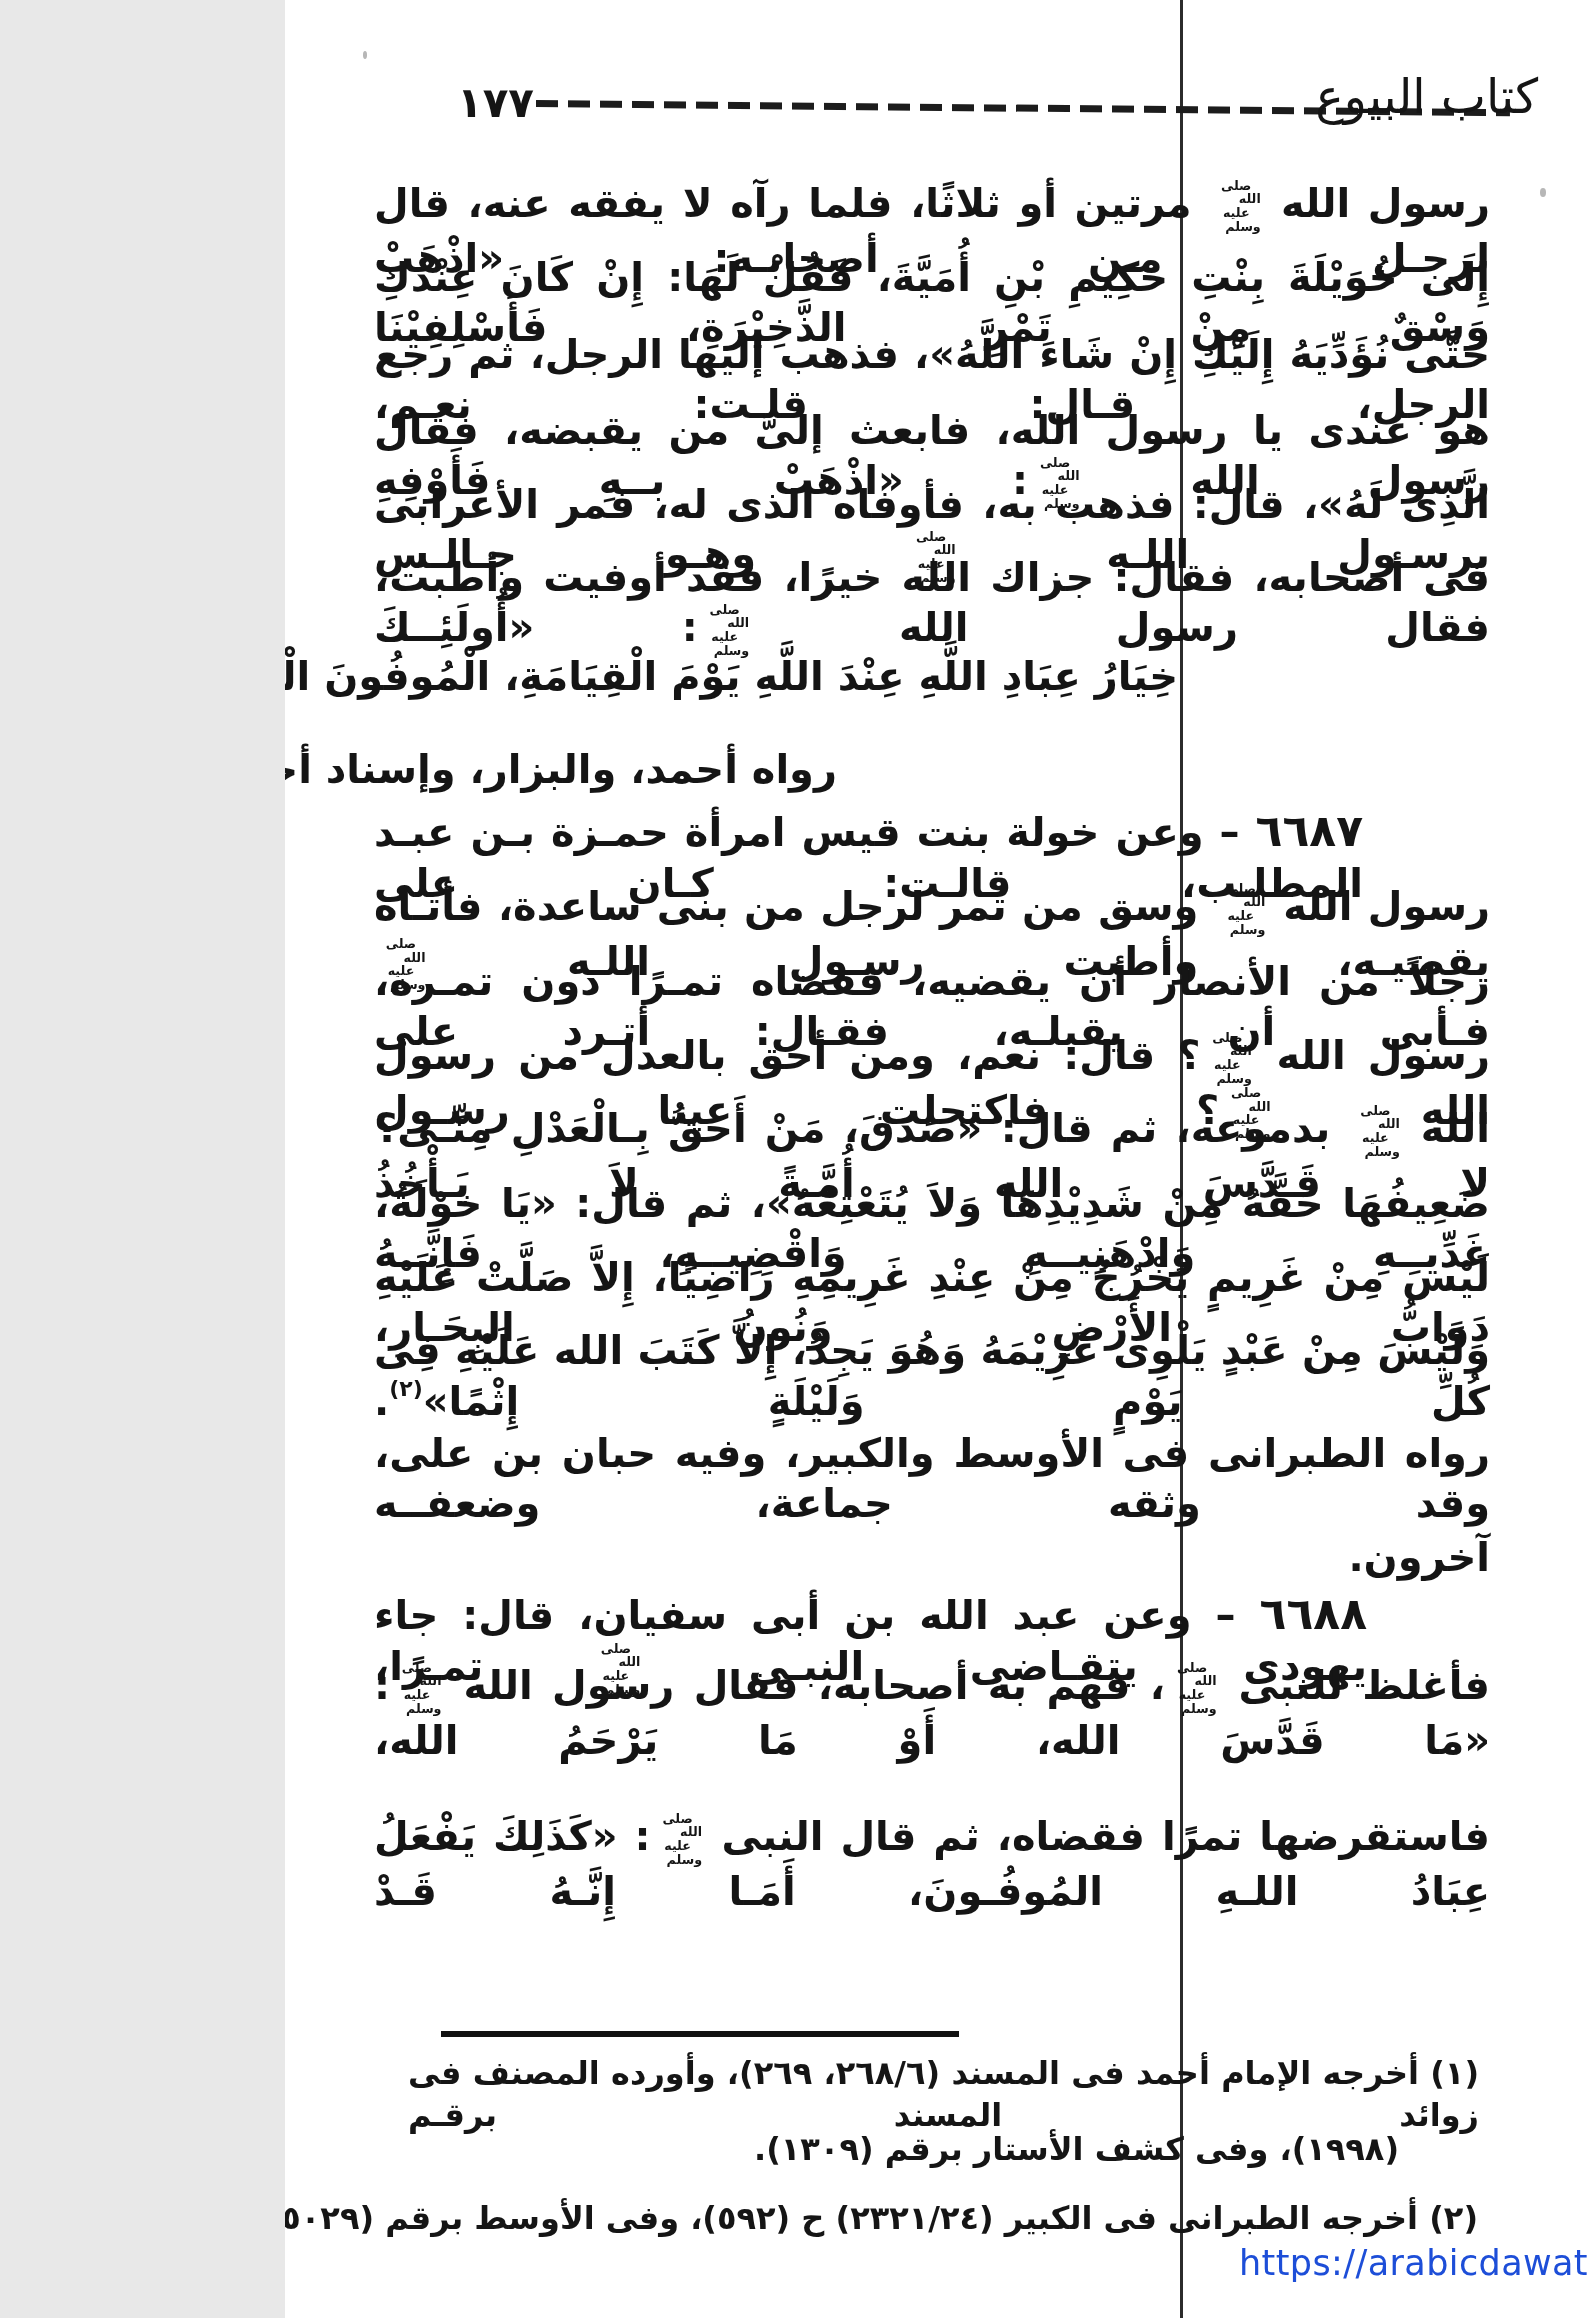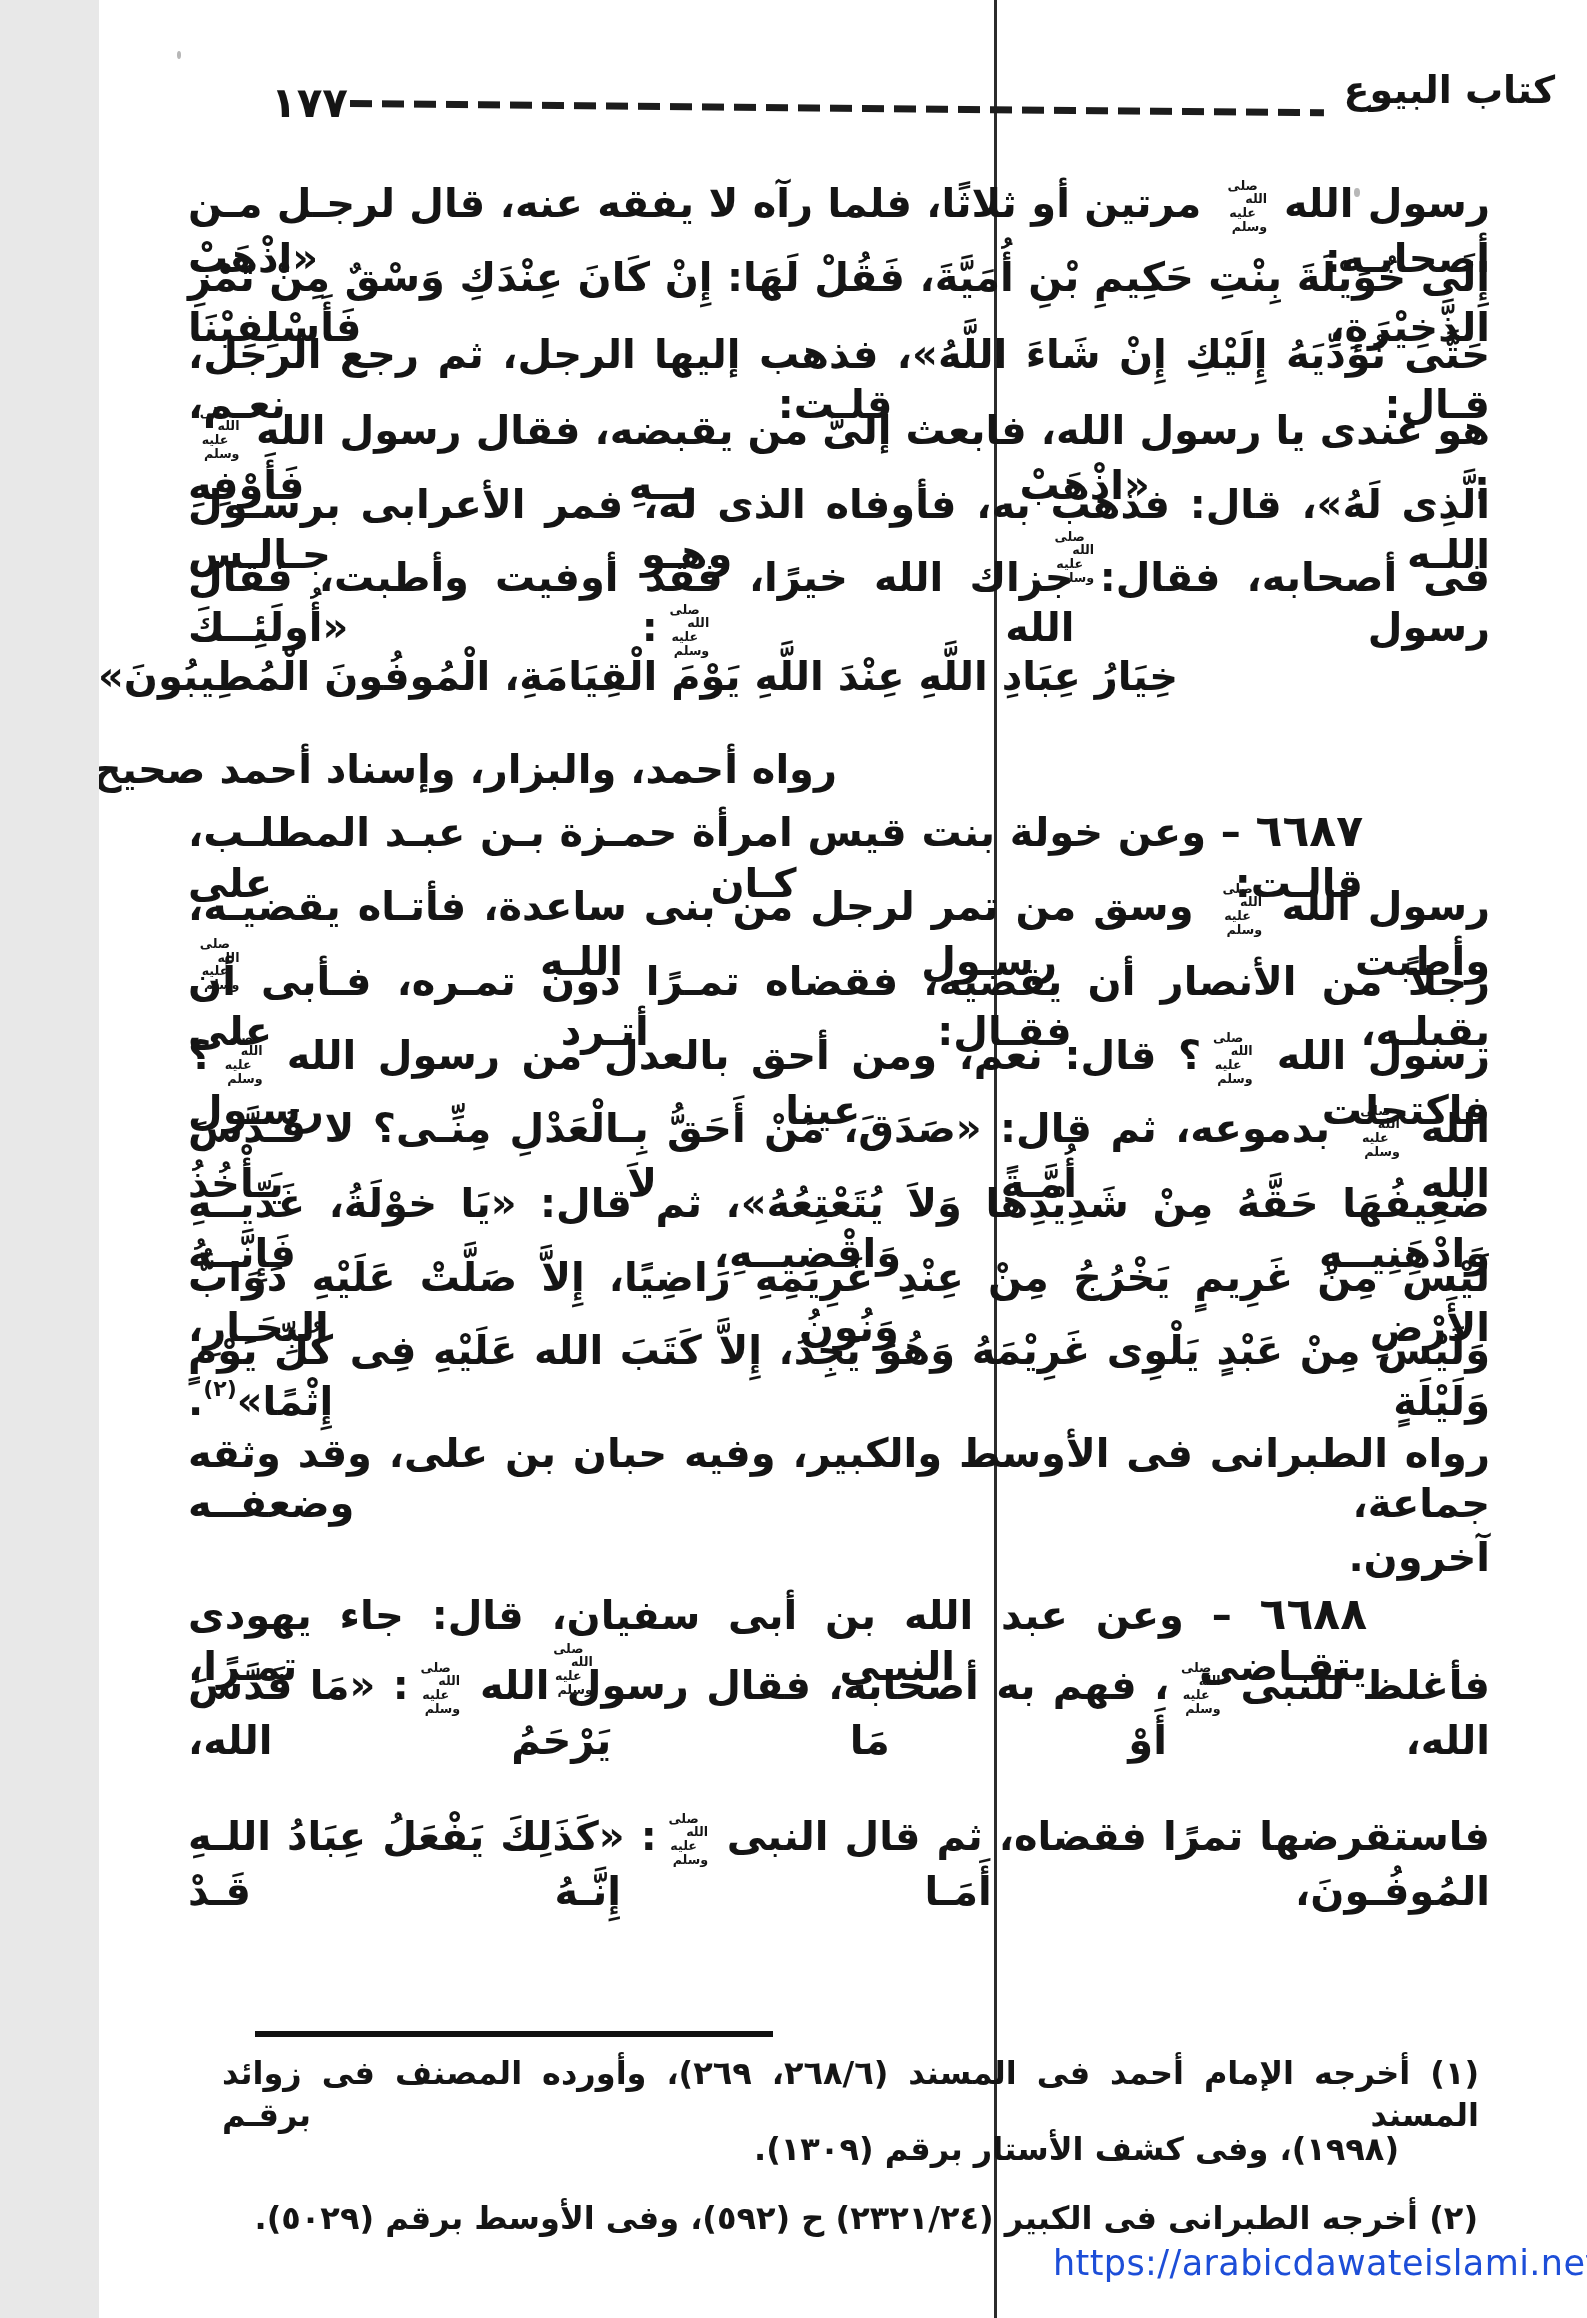--- a/index.html
+++ b/index.html
@@ -1,34 +1,34 @@
 <!DOCTYPE html>
 <html lang="ar" dir="rtl" style="font-size:13.6px"><head>
 <meta charset="utf-8">
 <style>
   html,body{margin:0;padding:0;background:#e8e8e8;}
   .page{
     position:relative;
-    width:1488px;height:2319px;
+    width:1302px;height:2319px;
     background:#ffffff;
     overflow:hidden;
     font-family:"DejaVu Sans",sans-serif;
     color:#151515;
     direction:rtl;
   }
   
   .scanline{position:absolute;top:0;left:895px;width:2.5px;height:2319px;background:#2b2b2b;}
   
   .pagenum{position:absolute;top:78px;left:172px;font-size:42px;font-weight:700;letter-spacing:2.5px;direction:ltr;}
   .hrule{
     position:absolute;top:100px;left:251px;width:974px;height:6.8px;
     background:repeating-linear-gradient(to right,#1c1c1c 0 22px,transparent 22px 32px);
     transform:rotate(0.55deg);transform-origin:left center;
   }
-  .sectitle{position:absolute;top:68px;right:32px;font-size:38px;font-weight:700;}
+  .sectitle{position:absolute;top:68px;right:49px;font-size:48px;font-weight:400;}
   
   .ln{
     position:absolute;right:97px;left:89px;
     font-size:40px;font-weight:700;line-height:1.25;
     text-align:justify;direction:rtl;
   }
   .jl{text-align-last:justify;}
   .sl{
     position:absolute;white-space:nowrap;
     font-size:40px;font-weight:700;direction:rtl;margin-top:24px;

